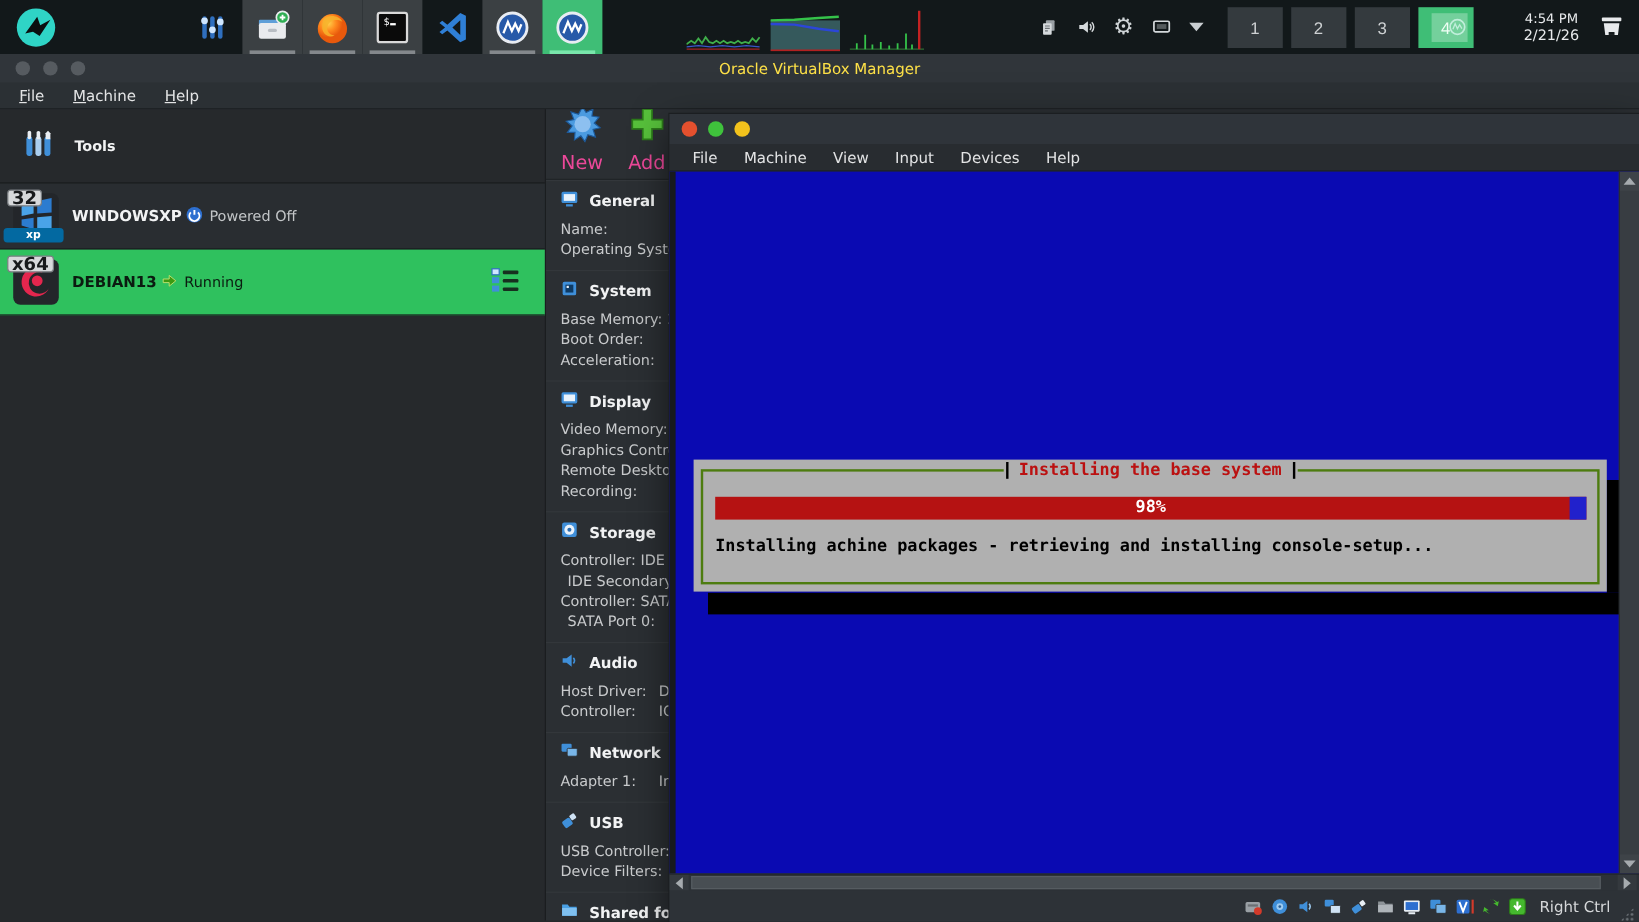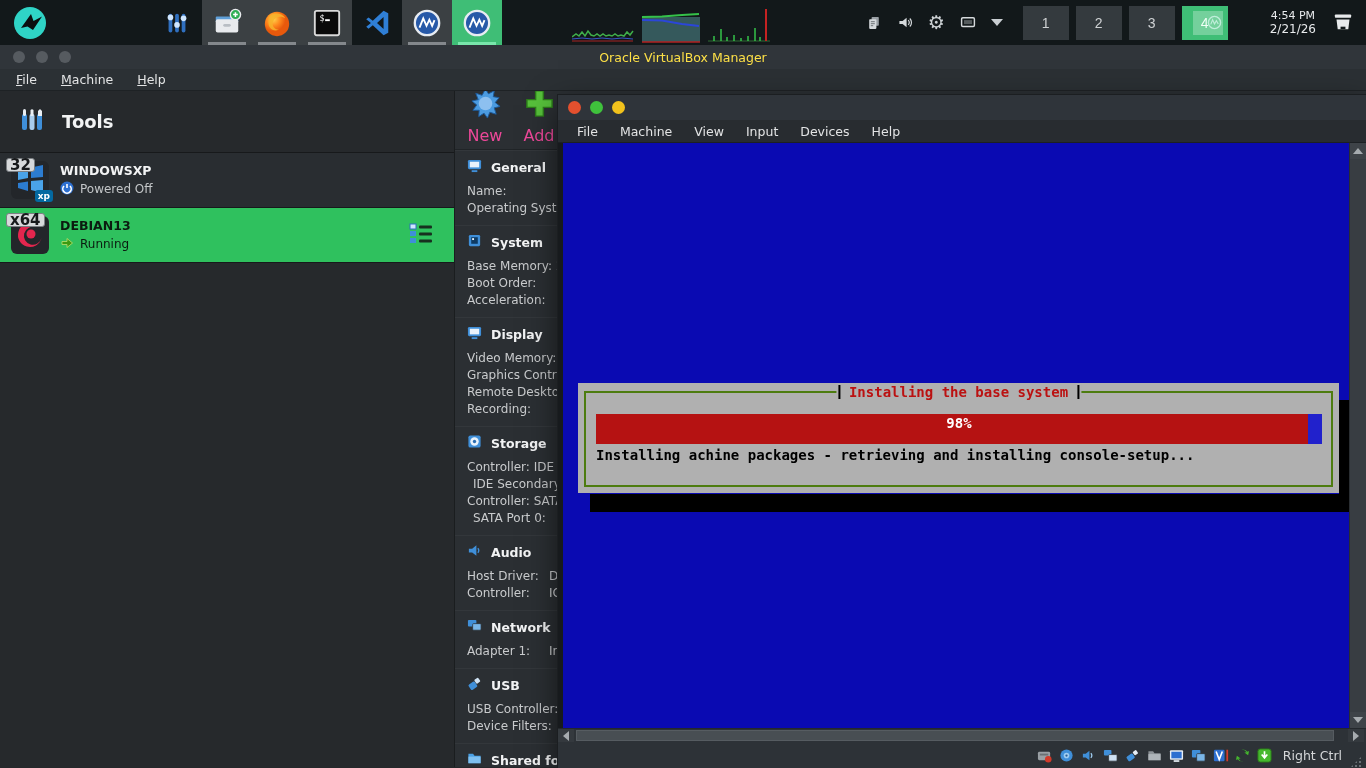--- a/index.html
+++ b/index.html
@@ -40,33 +40,33 @@
   .m-menubar { height:22px; background:#2b3034; display:flex; align-items:center; gap:4px; padding-left:6px;
                border-bottom:1px solid #1e2225; }
   .menu-item { color:#e3e4e5; font-size:12.5px; padding:2px 10px; }
   .menu-item .ul { text-decoration:underline; }
   .m-body { display:flex; height:676px; }
 
   
   .sidebar { width:455px; flex:0 0 auto; background:#26292c; border-right:1px solid #1a1d1f; }
   .tools-row { height:62px; display:flex; align-items:center; gap:14px; padding-left:16px;
                border-bottom:1px solid #17191b; }
-  .tools-row .lbl { color:#f2f3f4; font-weight:bold; font-size:18px; }
+  .tools-row .lbl { color:#f2f3f4; font-weight:bold; font-size:12px; }
   .vm-row { height:55px; display:flex; align-items:center; gap:10px; padding-left:10px;
             background:#292d31; border-bottom:1px solid #17191b; }
-  .vm-row .vm-text { display:flex; flex-direction:column; gap:3px; }
+  .vm-row .vm-text { display:flex; flex-direction:row; gap:3px; }
   .vm-name { color:#f2f3f4; font-weight:bold; font-size:12.5px; }
   .vm-state { display:flex; align-items:center; gap:6px; color:#c3c6c8; font-size:12px; }
   .vm-row.selected { background:#2fc15e; }
   .vm-row.selected .vm-name, .vm-row.selected .vm-state { color:#0b1b10; }
   .vm-icon { width:40px; height:40px; position:relative; flex:0 0 auto; }
   .badge { position:absolute; left:-4px; top:-2px; background:#d7d9db; color:#17191b; font-size:15px; font-weight:bold;
            border-radius:3px; padding:0 3px; border:1px solid #7b7f83; line-height:12px; }
   .xp-badge { position:absolute; right:-3px; bottom:-2px; background:#0369a1; color:#fff; font-size:9px; font-weight:bold;
-           border-radius:3px; padding:0 3px; line-height:12px; }
+           border-radius:3px; padding:0 19px; line-height:12px; }
   .row-menu { margin-left:auto; margin-right:20px; }
 
   
   .details { flex:1; background:#2b2f33; overflow:hidden; }
   .d-toolbar { height:59px; display:flex; align-items:flex-end; gap:10px; padding:0 0 4px 8px;
                border-bottom:1px solid #202427; }
   .tb-item { display:flex; flex-direction:column; align-items:center; gap:2px; width:44px; }
   .tb-item .lbl { color:#ec4899; font-size:16px;text-align:center; }
   .sec { border-top:1px solid #33373b; }
   .sec:first-of-type { border-top:none; }
@@ -100,21 +100,21 @@
   
   .newt-font { font-family:"DejaVu Sans Mono","Liberation Mono",monospace; font-weight:bold; font-size:14px; }
   .shadow-b { position:absolute; left:27px; right:0; top:351px; height:18px; background:#000; }
   .shadow-r { position:absolute; left:776px; right:0; top:257px; height:94px; background:#000; }
   .dlg { position:absolute; left:15px; top:240px; width:761px; height:110px; background:#b0b0b0; }
   .dlg-border { position:absolute; left:6px; right:6px; top:8px; bottom:6px; border:2px solid #4d7c0f; }
   .dlg-title { position:absolute; top:-9px; left:50%; transform:translateX(-50%); background:#b0b0b0;
                display:flex; align-items:center; padding:0 2px; color:#bb1111; white-space:nowrap; }
   .tick { width:2px; height:14px; background:#000; }
   .dlg-title .txt { padding:0 9px; }
-  .pbar { position:absolute; left:18px; top:31px; width:726px; height:30px; background:#b51212; }
+  .pbar { position:absolute; left:18px; top:31px; width:726px; height:19px; background:#b51212; }
   .pbar .rest { position:absolute; right:0; top:0; bottom:0; width:14px; background:#2121cc; }
   .pbar .pct { position:absolute; left:0; right:0; top:1px; text-align:center; color:#fff; }
   .dlg-msg { position:absolute; left:18px; top:64px; color:#000; white-space:nowrap; }
 
   
   .hscroll { height:14px; background:#2d3237; position:relative; flex:0 0 auto; border-top:1px solid #24282c; }
   .hs-btn { position:absolute; top:0; bottom:0; width:16px; background:#34393e; display:flex; align-items:center; justify-content:center; }
   .hs-btn.left { left:0; } .hs-btn.right { right:2px; }
   .hs-thumb { position:absolute; left:18px; right:32px; top:1px; bottom:1px; background:#484e53; border:1px solid #565c61; }
   .statusbar { height:26px; background:#2d3237; display:flex; align-items:center; justify-content:flex-end; gap:6px;

